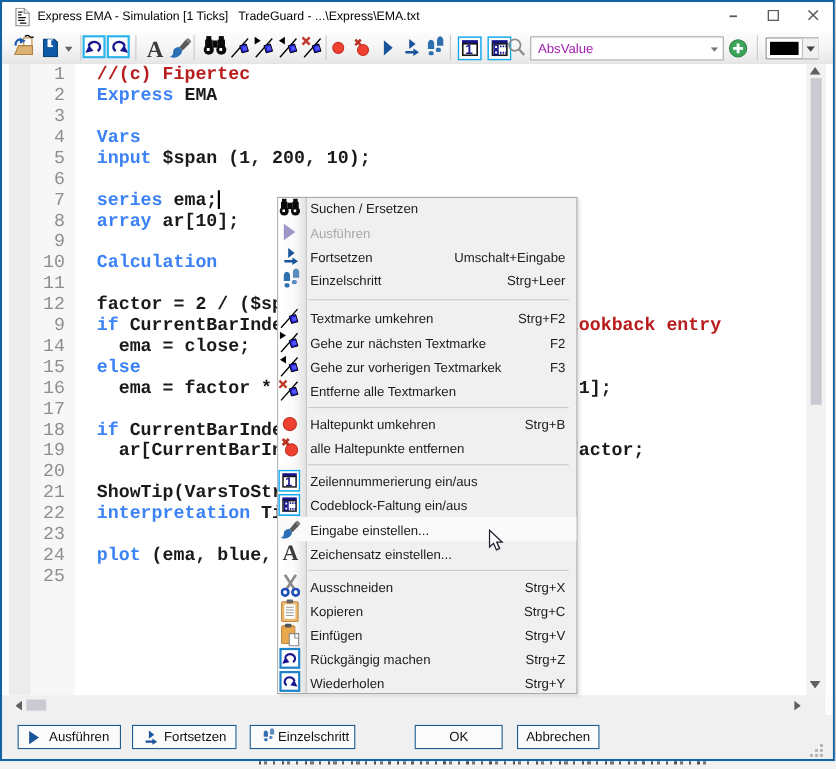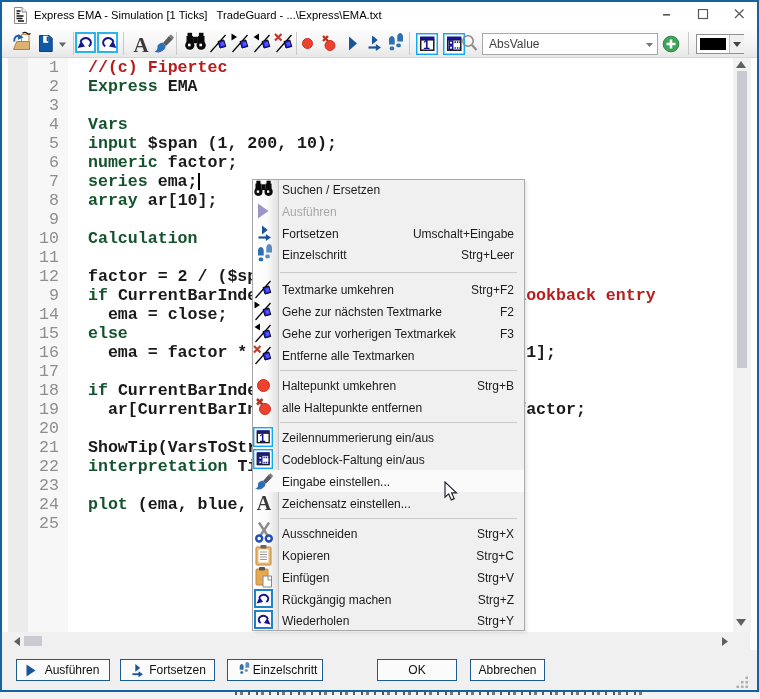--- a/index.html
+++ b/index.html
@@ -6,21 +6,21 @@
 #win{position:absolute;left:0;top:0;width:759px;height:692px;background:#fff;border-left:2px solid #14629f;border-right:2px solid #14629f;border-top:2px solid #14629f;border-bottom:2px solid #14629f;box-sizing:border-box}
 #title{position:absolute;left:2px;top:2px;width:755px;height:27px;background:#fff}
 #titletext{position:absolute;left:34px;top:9px;font-size:11.2px;color:#000;white-space:pre}
 #toolbar{position:absolute;left:2px;top:29px;width:755px;height:29px;background:linear-gradient(180deg,#fdfdfd 0%,#f4f4f4 55%,#e7e7e7 100%);border-bottom:1px solid #d6d6d6;box-sizing:border-box}
 .tsep{position:absolute;top:3px;width:1px;height:23px;background:#c9c9c9}
 #editor{position:absolute;left:2px;top:58px;width:755px;height:574px;background:#fff;overflow:hidden}
 #margin1{position:absolute;left:6px;top:0;width:20px;height:574px;background:#ececec}
 #margin2{position:absolute;left:26px;top:0;width:40px;height:574px;background:#f7f7f7}
 .lnum{position:absolute;left:0;width:57px;text-align:right;font-family:"Liberation Mono",monospace;font-size:16.6px;line-height:19px;color:#8e8e8e}
 .cl{position:absolute;left:86px;font-family:"Liberation Mono",monospace;font-weight:bold;font-size:16.6px;line-height:19px;color:#1a1a1a;white-space:pre}
-.kw{color:#14532d}.cm{color:#b91c1c}
+.kw{color:#3b82f6}.cm{color:#b91c1c}
 #caret{position:absolute;left:196px;top:115px;width:2px;height:17px;background:#000}
 
 #vsb{position:absolute;left:733px;top:58px;width:18px;height:574px;background:#f2f2f3}
 
 #hsb{position:absolute;left:2px;top:632px;width:748px;height:18px;background:#f0f0f0}
 #hcorner{position:absolute;left:750px;top:632px;width:7px;height:18px;background:#fcfcfc}
 #hthumb{position:absolute;left:24px;top:636px;width:18px;height:10px;background:#c9c9d2}
 
 #btnbar{position:absolute;left:2px;top:650px;width:755px;height:40px;background:#f0f0f0}
 .btn{position:absolute;top:659px;height:22px;border:1.5px solid #1c5c90;background:#fbfbfb;box-sizing:border-box;font-size:12px;color:#101010;text-align:center}
@@ -169,21 +169,21 @@
 <path d="M8 11.4 V13" stroke="#15158c" stroke-width="1.5"></path>
 <path d="M11.5 9.2 h1.4 M13.9 9.2 h1.4 M16.3 9.2 h1.4 M11.5 15 h1.4 M13.9 15 h1.4 M16.3 15 h1.4" stroke="#15158c" stroke-width="1.7"></path>
 </svg>
 
 <svg class="abs" style="left:461px;top:34px" width="18" height="19" viewBox="0 0 18 19">
 <circle cx="7" cy="7" r="5.2" fill="none" stroke="#8c8c8c" stroke-width="1.6"></circle>
 <path d="M11 11 L15.5 16" stroke="#8c8c8c" stroke-width="2.2"></path>
 </svg>
 
 <div class="abs" style="left:482px;top:33px;width:176px;height:22px;background:#fff;border:1px solid #a8a8a8;box-sizing:border-box"></div>
-<div class="abs" style="left:489px;top:37px;font-size:12px;color:#404040">AbsValue</div>
+<div class="abs" style="left:489px;top:37px;font-size:12px;color:#a21caf">AbsValue</div>
 <svg class="abs" style="left:646px;top:43px" width="7" height="4">
     <path d="M0 0 h7 l-3.5 4 z" fill="#777"></path>
   </svg>
 
 <svg class="abs" style="left:662px;top:35px" width="18" height="18" viewBox="0 0 18 18">
 <circle cx="9" cy="9" r="7.8" fill="#3da55a" stroke="#2f8443"></circle>
 <path d="M9 4.5 V13.5 M4.5 9 H13.5" stroke="#fff" stroke-width="2.6"></path>
 </svg>
 
 <div class="abs" style="left:696px;top:34px;width:48px;height:20px;background:#fff;border:1px solid #909090;box-sizing:border-box"></div>
@@ -217,21 +217,20 @@
 <div class="lnum" style="top:361px">20</div>
 <div class="lnum" style="top:380px">21</div>
 <div class="lnum" style="top:399px">22</div>
 <div class="lnum" style="top:418px">23</div>
 <div class="lnum" style="top:437px">24</div>
 <div class="lnum" style="top:456px">25</div>
 <div class="cl" style="top:0px"><span class="cm">//(c) Fipertec</span></div>
 <div class="cl" style="top:19px"><span class="kw">Express</span> EMA</div>
 <div class="cl" style="top:57px"><span class="kw">Vars</span></div>
 <div class="cl" style="top:76px"><span class="kw">input</span> $span (1, 200, 10);</div>
-<div class="cl" style="top:95px"><span class="kw">numeric</span> factor;</div>
 <div class="cl" style="top:114px"><span class="kw">series</span> ema;</div>
 <div class="cl" style="top:133px"><span class="kw">array</span> ar[10];</div>
 <div class="cl" style="top:171px"><span class="kw">Calculation</span></div>
 <div class="cl" style="top:209px">factor = 2 / ($span + 1);</div>
 <div class="cl" style="top:228px"><span class="kw">if</span> CurrentBarIndex = 0 then             <span class="cm">// lookback entry</span></div>
 <div class="cl" style="top:247px">  ema = close;</div>
 <div class="cl" style="top:266px"><span class="kw">else</span></div>
 <div class="cl" style="top:285px">  ema = factor * close + (1 - factor) * ema[1];</div>
 <div class="cl" style="top:323px"><span class="kw">if</span> CurrentBarIndex = 0 then</div>
 <div class="cl" style="top:342px">  ar[CurrentBarIndex mod 10] = 2 / $span * factor;</div>

